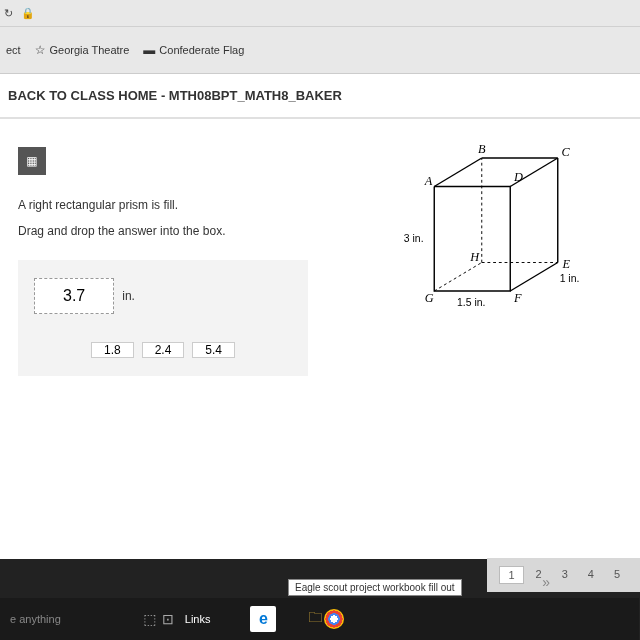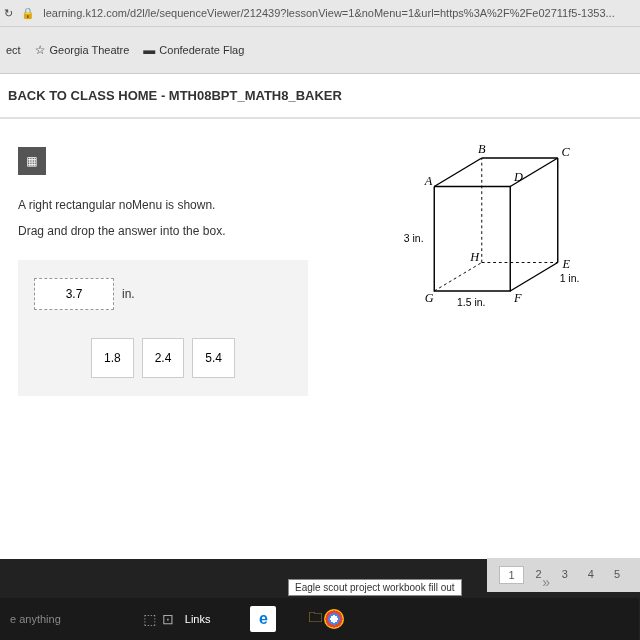--- a/index.html
+++ b/index.html
@@ -102,38 +102,38 @@
     }
     .drop-zone {
       display: inline-flex;
       align-items: center;
       gap: 8px;
     }
     .drop-box {
       border: 1px dashed #999;
       background: #fff;
       padding: 8px 28px;
-      font-size: 12px;
+      font-size: 16px;
       min-width: 80px;
       text-align: center;
     }
     .unit-label {
       font-size: 12px;
       color: #333;
     }
     .options-row {
       display: flex;
       gap: 8px;
       margin-top: 28px;
       justify-content: center;
     }
     .option-tile {
       background: #fff;
       border: 1px solid #ccc;
-      padding: 12px 12px;
+      padding: 0 12px;
       font-size: 12px;
       cursor: grab;
     }
     .figure-panel {
       width: 42%;
       padding: 20px 10px;
       position: relative;
     }
     .prism-svg {
       width: 230px;
@@ -226,41 +226,40 @@
     }
     .expand-arrows { color: #888; font-size: 14px; position: absolute; right: 90px; bottom: 50px; }
   </style>
 </head>
 <body>
 
 <div class="browser-chrome">
   <div class="url-bar">
     <span>↻</span>
     <span class="lock-icon">🔒</span>
-    <span class="url-text">learning.k12.com/d2l/le/sequenceViewer/212439?lessonView=1&amp;noMenu=1&amp;url=https%3A%2F%2Fe02711f5-1353...</span>
   </div>
   <div class="bookmarks-bar">
     <span class="bookmark-item">ect</span>
     <span class="bookmark-item">
       <span class="star-icon">☆</span>
       <span>Georgia Theatre</span>
     </span>
     <span class="bookmark-item">
       <span class="flag-icon">▬</span>
       <span>Confederate Flag</span>
     </span>
   </div>
 </div>
 
 <div class="class-header">BACK TO CLASS HOME - MTH08BPT_MATH8_BAKER</div>
 
 <div class="content-area">
   <div class="question-panel">
     <div class="calc-icon">▦</div>
-    <p class="question-text">A right rectangular noMenu is shown.</p>
+    <p class="question-text">A right rectangular prism is fill.</p>
     <p class="question-text">Drag and drop the answer into the box.</p>
 
     <div class="answer-area">
       <div class="drop-zone">
         <div class="drop-box">3.7</div>
         <span class="unit-label">in.</span>
       </div>
       <div class="options-row">
         <div class="option-tile">1.8</div>
         <div class="option-tile">2.4</div>

